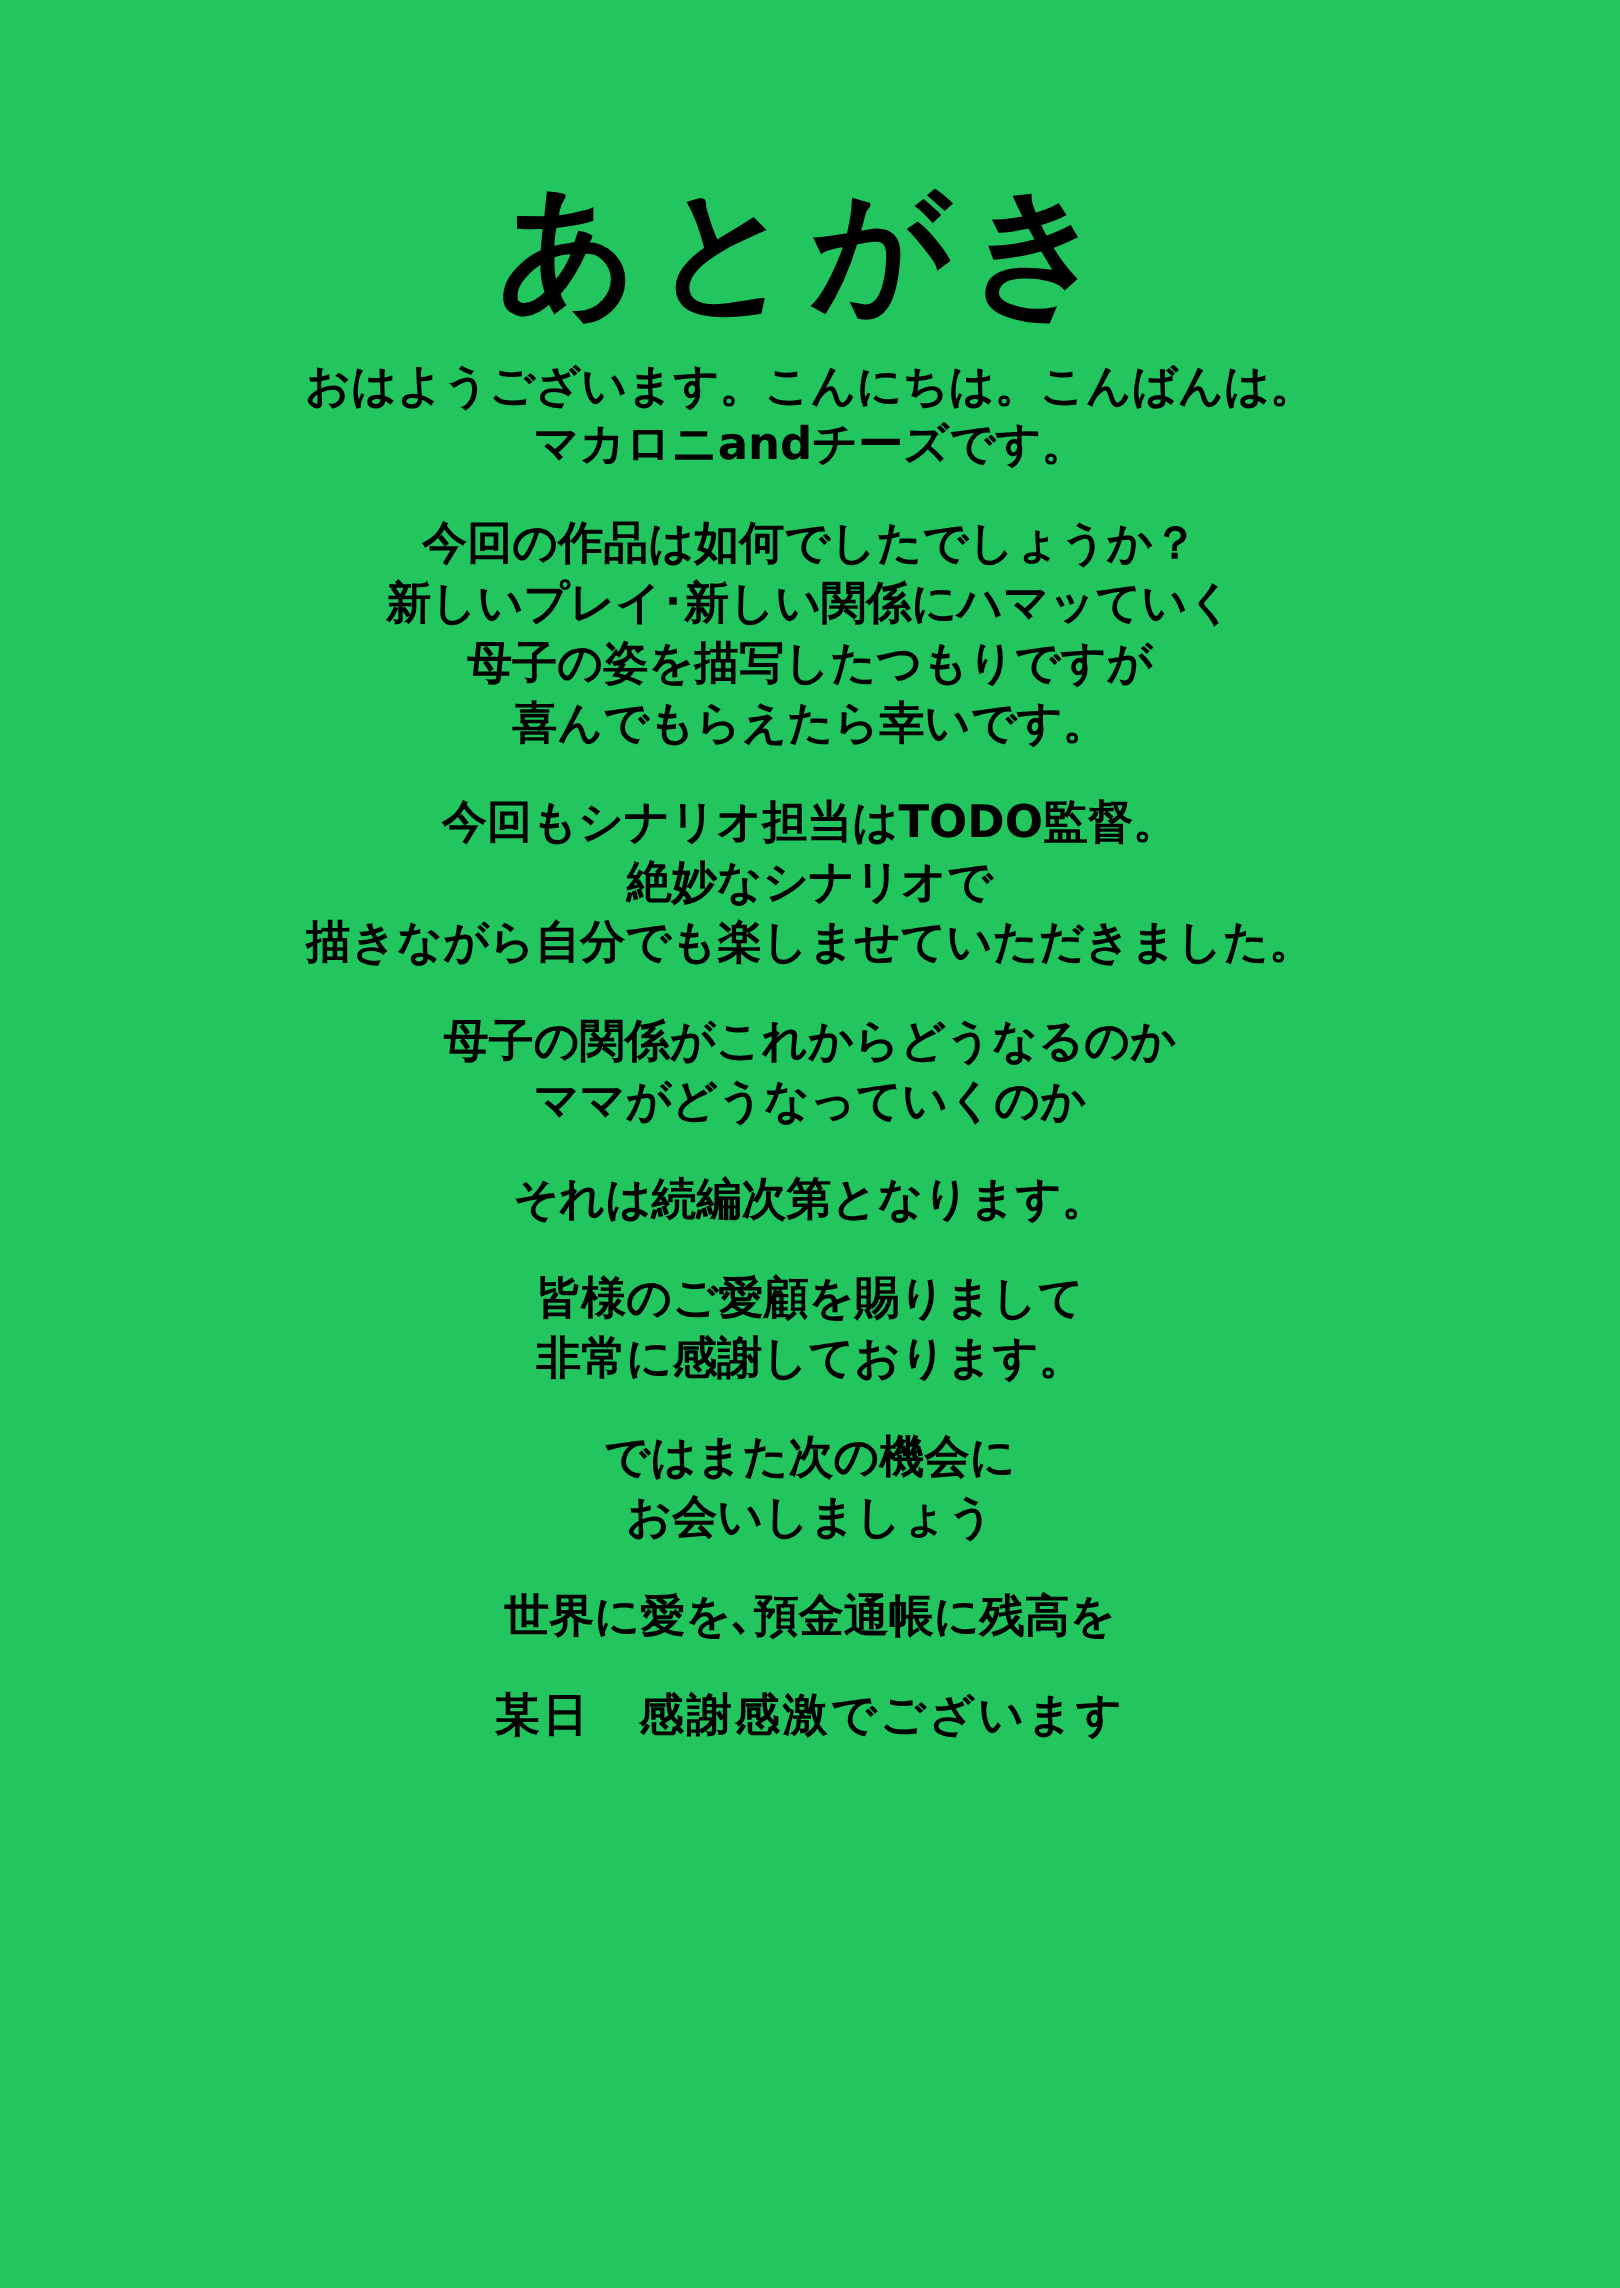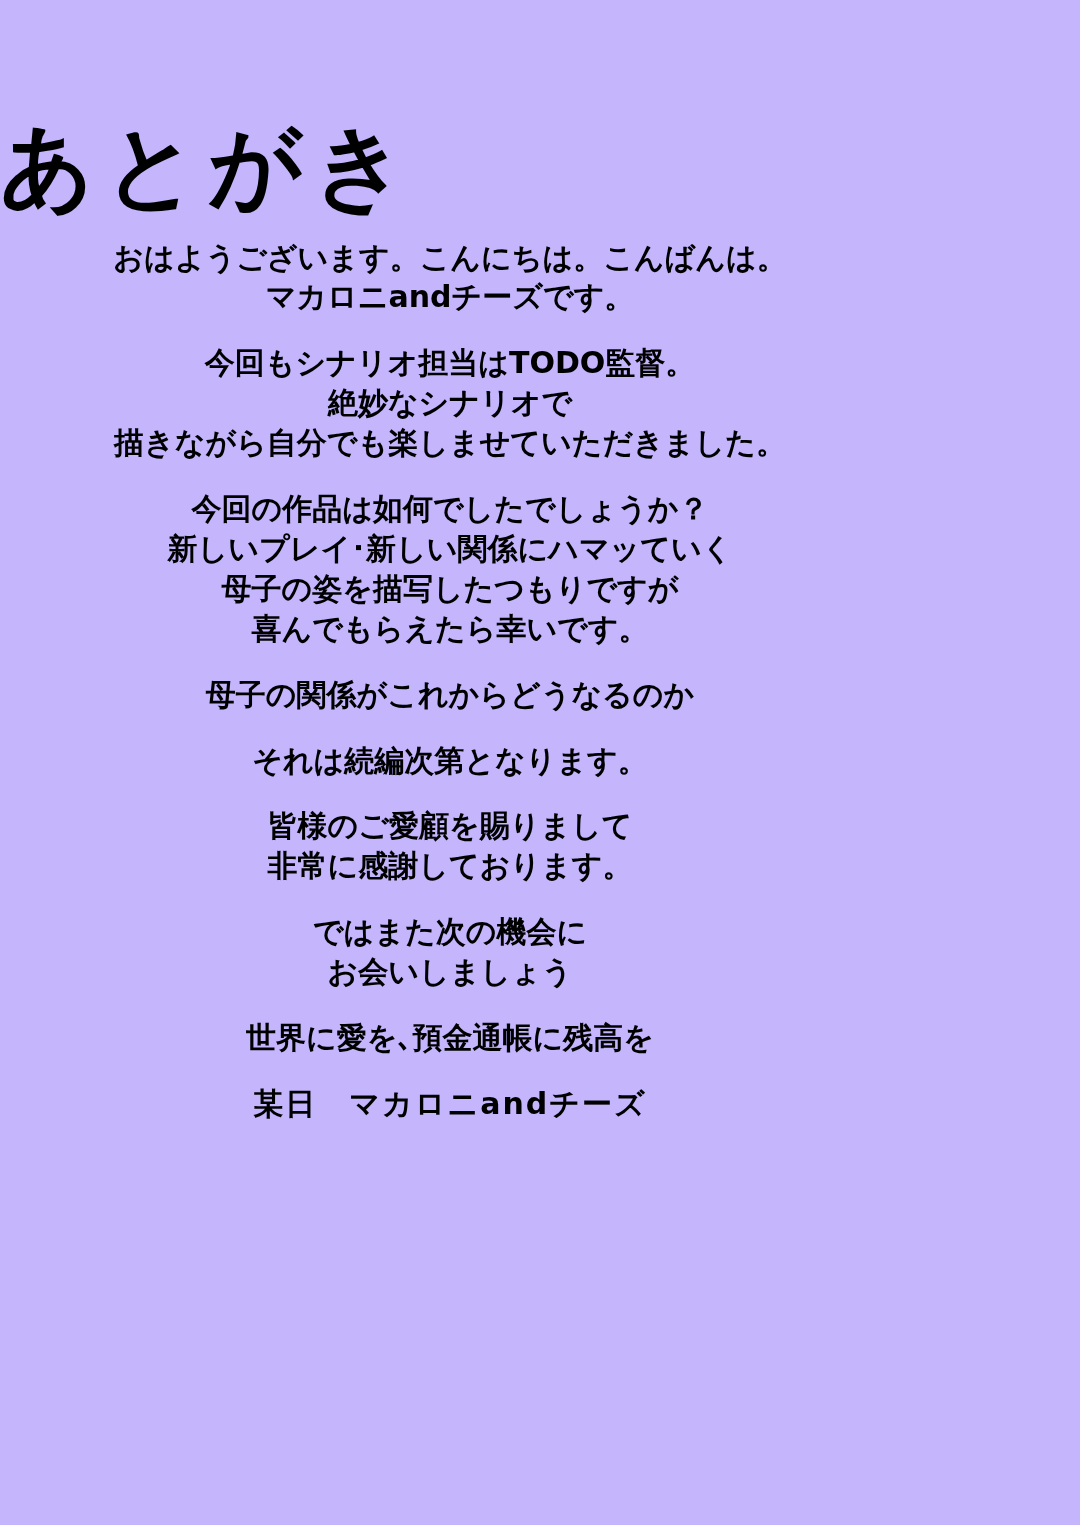--- a/index.html
+++ b/index.html
@@ -11,24 +11,24 @@
     width: 1080px;
     height: 1525px;
     font-family: "DejaVu Sans", "Liberation Sans", sans-serif;
     color: #000000;
     overflow: hidden;
   }
   .page {
     width: 1080px;
     height: 1525px;
     position: relative;
-    background: #c4b5fd;
+    background: #22c55e;
     display: flex;
     flex-direction: column;
-    align-items: flex-start;
+    align-items: center;
   }
   .title {
     margin-top: 118px;
     font-size: 92px;
     font-weight: 700;
     letter-spacing: 10px;
     line-height: 1.05;
     text-align: center;
     font-family: "DejaVu Serif", "Liberation Serif", serif;
   }
@@ -64,34 +64,35 @@
 
   <div class="body-block">
 
     <div class="para p1">
       <span class="line">おはようございます。こんにちは。こんばんは。</span>
       <span class="line">マカロニandチーズです。</span>
     </div>
 
 
     <div class="para">
-      <span class="line">今回もシナリオ担当はTODO監督。</span>
-      <span class="line">絶妙なシナリオで</span>
-      <span class="line">描きながら自分でも楽しませていただきました。</span>
-    </div>
-
-    <div class="para">
       <span class="line">今回の作品は如何でしたでしょうか？</span>
       <span class="line">新しいプレイ･新しい関係にハマッていく</span>
       <span class="line">母子の姿を描写したつもりですが</span>
       <span class="line">喜んでもらえたら幸いです。</span>
     </div>
 
     <div class="para">
+      <span class="line">今回もシナリオ担当はTODO監督。</span>
+      <span class="line">絶妙なシナリオで</span>
+      <span class="line">描きながら自分でも楽しませていただきました。</span>
+    </div>
+
+    <div class="para">
       <span class="line">母子の関係がこれからどうなるのか</span>
+      <span class="line">ママがどうなっていくのか</span>
     </div>
 
     <div class="para">
       <span class="line">それは続編次第となります。</span>
     </div>
 
     <div class="para">
       <span class="line">皆様のご愛顧を賜りまして</span>
       <span class="line">非常に感謝しております。</span>
     </div>
@@ -100,17 +101,17 @@
     <div class="para">
       <span class="line">ではまた次の機会に</span>
       <span class="line">お会いしましょう</span>
     </div>
 
     <div class="para">
       <span class="line">世界に愛を､預金通帳に残高を</span>
     </div>
 
     <div class="para signature">
-      <span class="line">某日　マカロニandチーズ</span>
+      <span class="line">某日　感謝感激でございます</span>
     </div>
 
   </div>
 </div>
 
 </body></html>

